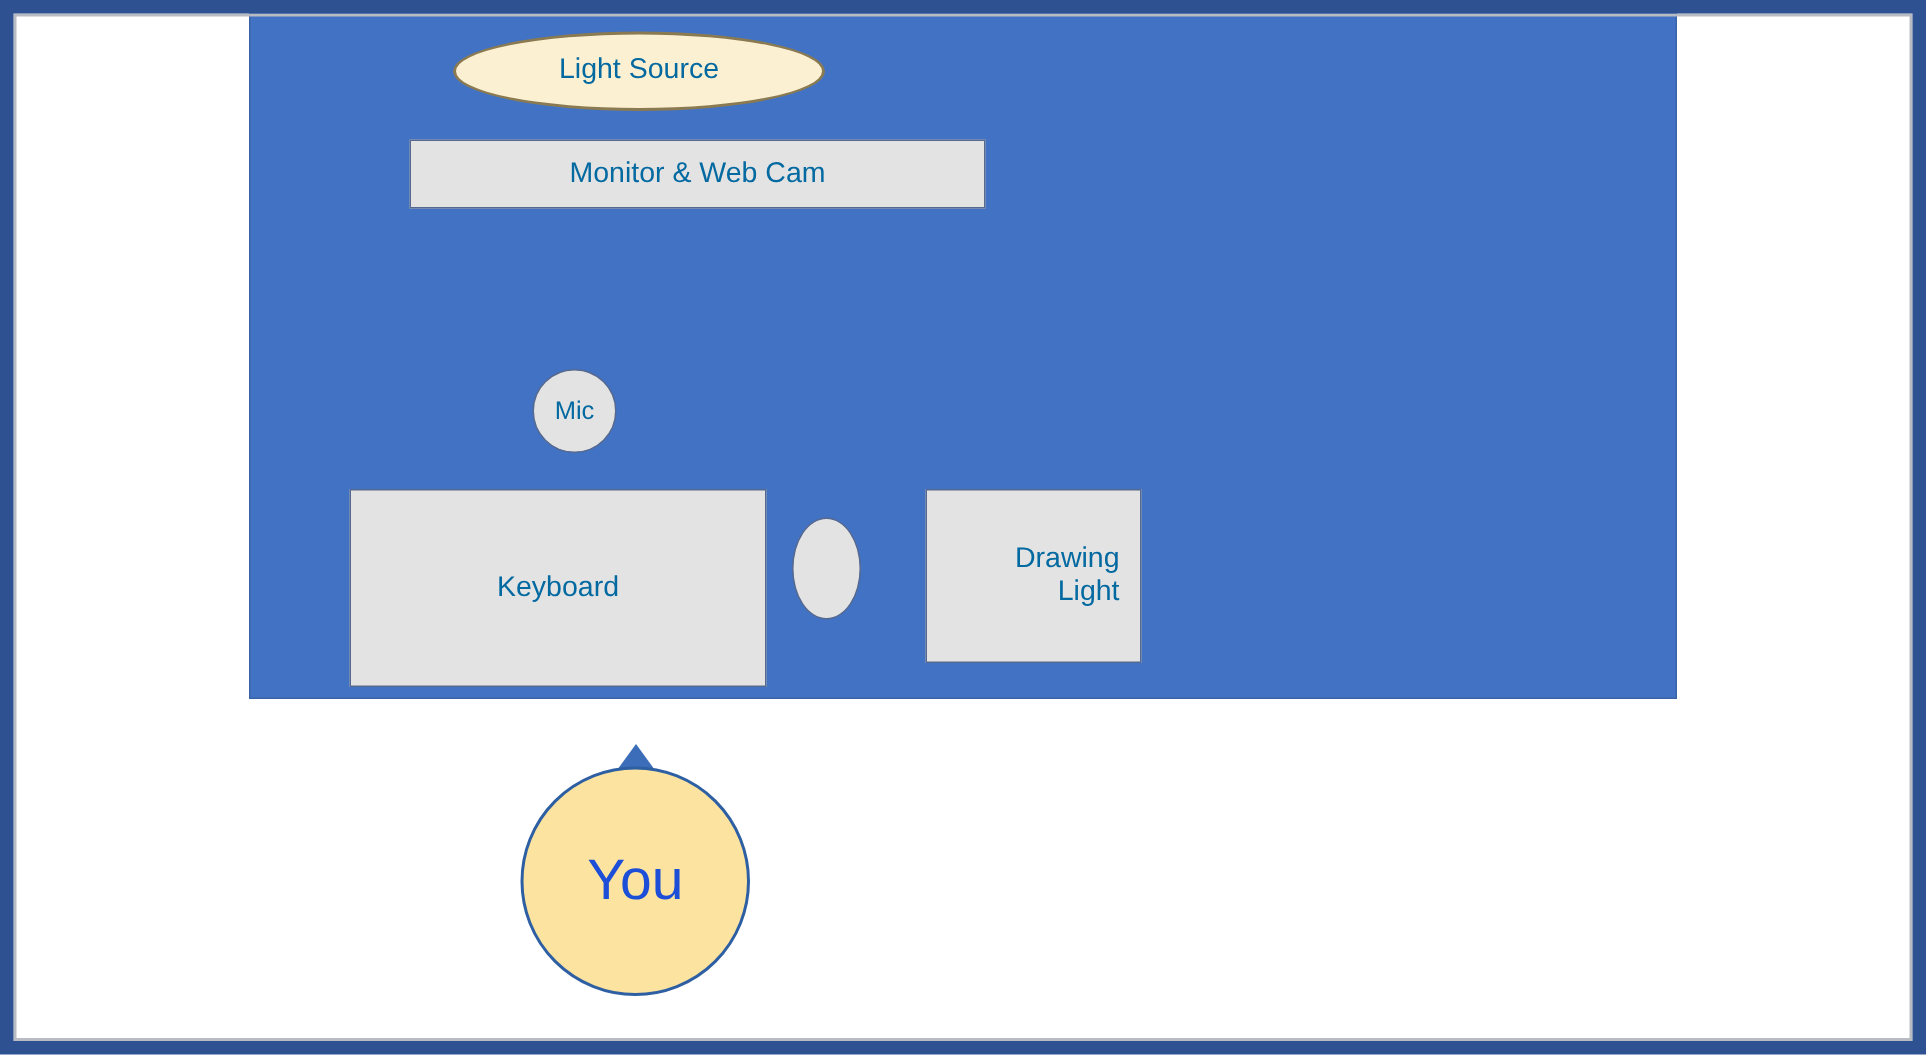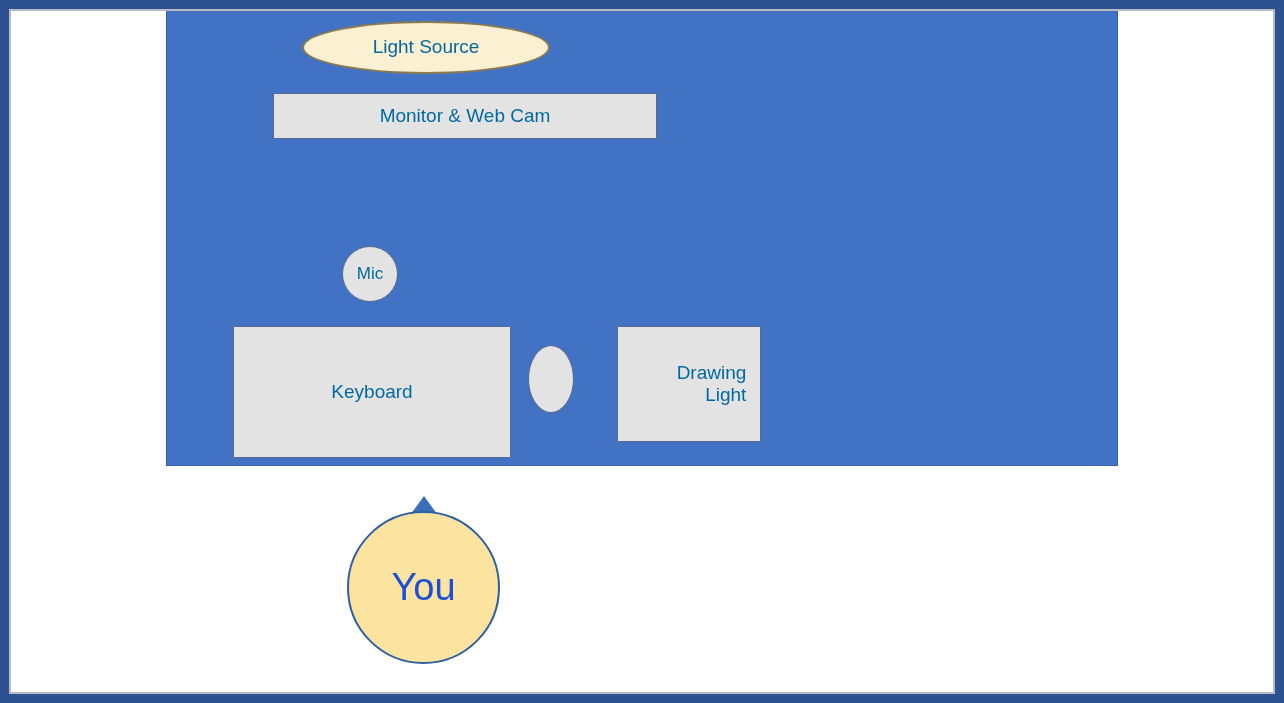--- a/index.html
+++ b/index.html
@@ -94,21 +94,21 @@
   .monitor {
     left: 233px;
     top: 93px;
     width: 384px;
     height: 46px;
     font-size: 19px;
     margin-left: 40px;
   }
 
   .mic {
-    left: 342px;
+    left: 355px;
     top: 246px;
     width: 56px;
     height: 56px;
     font-size: 17px;
   }
 
   .keyboard {
     left: 233px;
     top: 326px;
     width: 278px;

